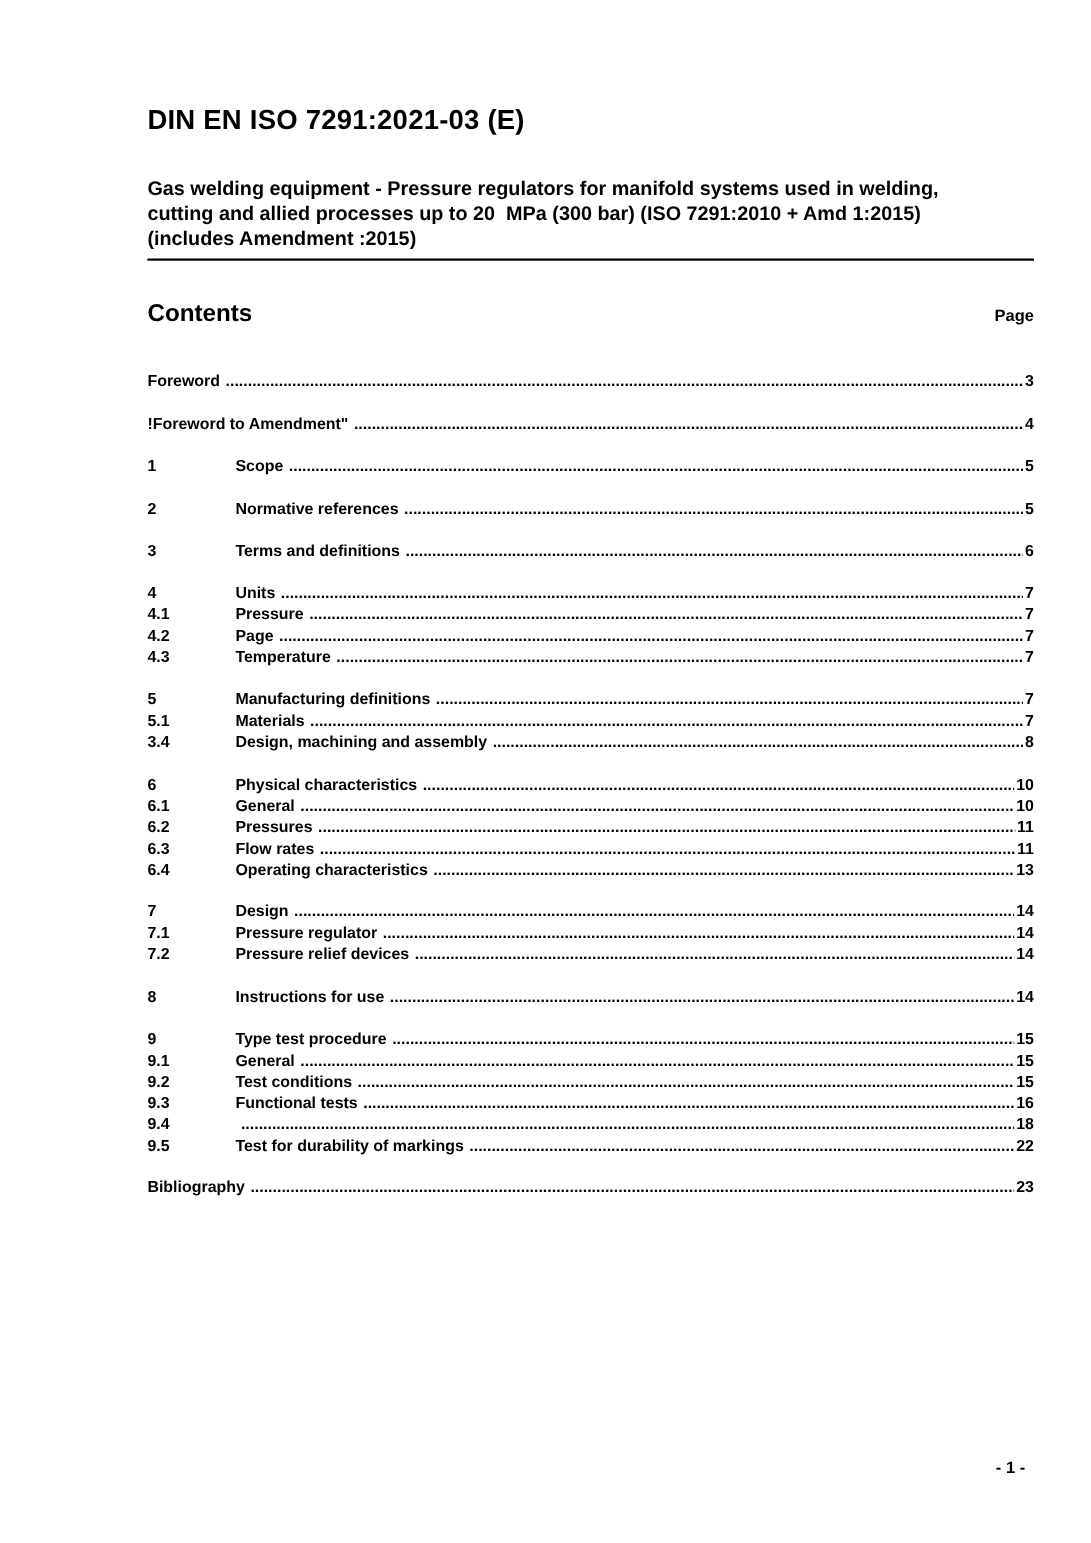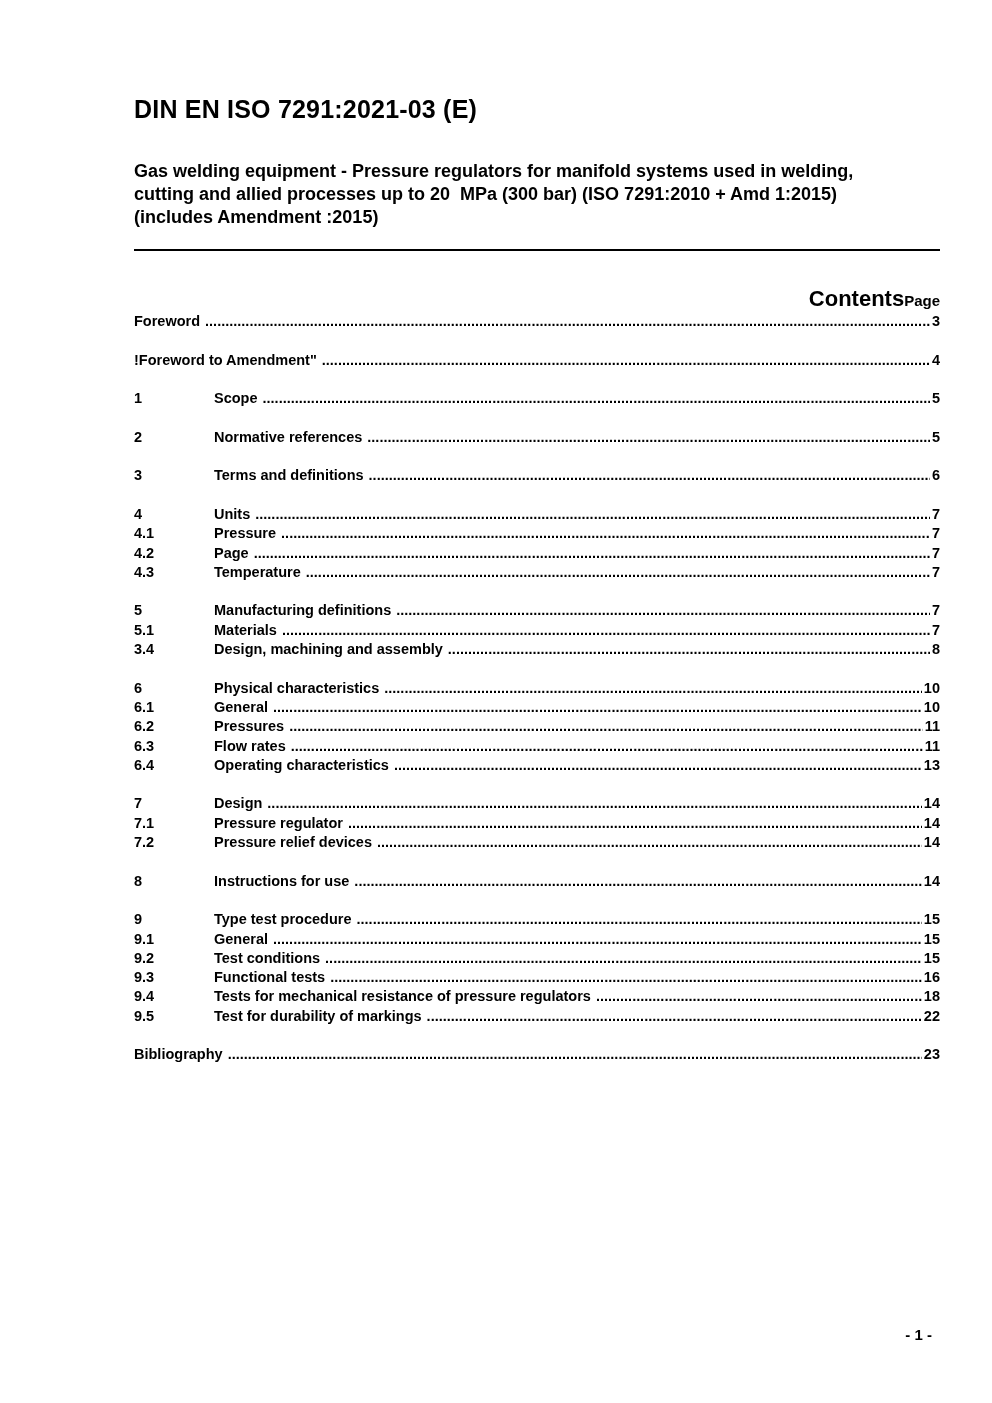--- a/index.html
+++ b/index.html
@@ -22,40 +22,41 @@
     line-height: 28px;
     font-weight: bold;
     letter-spacing: 0.2px;
   }
   .doc-subtitle {
     margin-top: 37px;
     font-size: 18px;
     line-height: 23px;
     font-weight: bold;
     border-bottom: 2px solid #000;
-    padding-bottom: 20px;
+    padding-bottom: 6px;
   }
   .doc-subtitle div { white-space: pre; }
   .contents-header {
     margin-top: 35px;
     display: flex;
     align-items: baseline;
-    justify-content: flex-end;
+    justify-content: space-between;
   }
   .contents-heading {
     margin: 0;
     font-size: 22px;
     line-height: 26px;
     font-weight: bold;
   }
   .page-col-label {
     font-size: 15px;
     font-weight: bold;
   }
   .toc {
+    margin-top: 40px;
     font-size: 14.5px;
     font-weight: bold;
   }
   .toc-group { margin-bottom: 19.3px; }
   .toc-row {
     display: flex;
     align-items: baseline;
     line-height: 19.3px;
     height: 19.3px;
     white-space: nowrap;
@@ -263,21 +264,20 @@
           <span class="toc-page">15</span>
         </div>
         <div class="toc-row">
           <span class="toc-num">9.3</span>
           <span class="toc-title">Functional tests</span>
           <span class="toc-leader">....................................................................................................................................................................................................................................................................</span>
           <span class="toc-page">16</span>
         </div>
         <div class="toc-row">
           <span class="toc-num">9.4</span>
-          <span class="toc-title">Tests for mechanical resistance of pressure regulators</span>
           <span class="toc-leader">....................................................................................................................................................................................................................................................................</span>
           <span class="toc-page">18</span>
         </div>
         <div class="toc-row">
           <span class="toc-num">9.5</span>
           <span class="toc-title">Test for durability of markings</span>
           <span class="toc-leader">....................................................................................................................................................................................................................................................................</span>
           <span class="toc-page">22</span>
         </div>
       </div>

